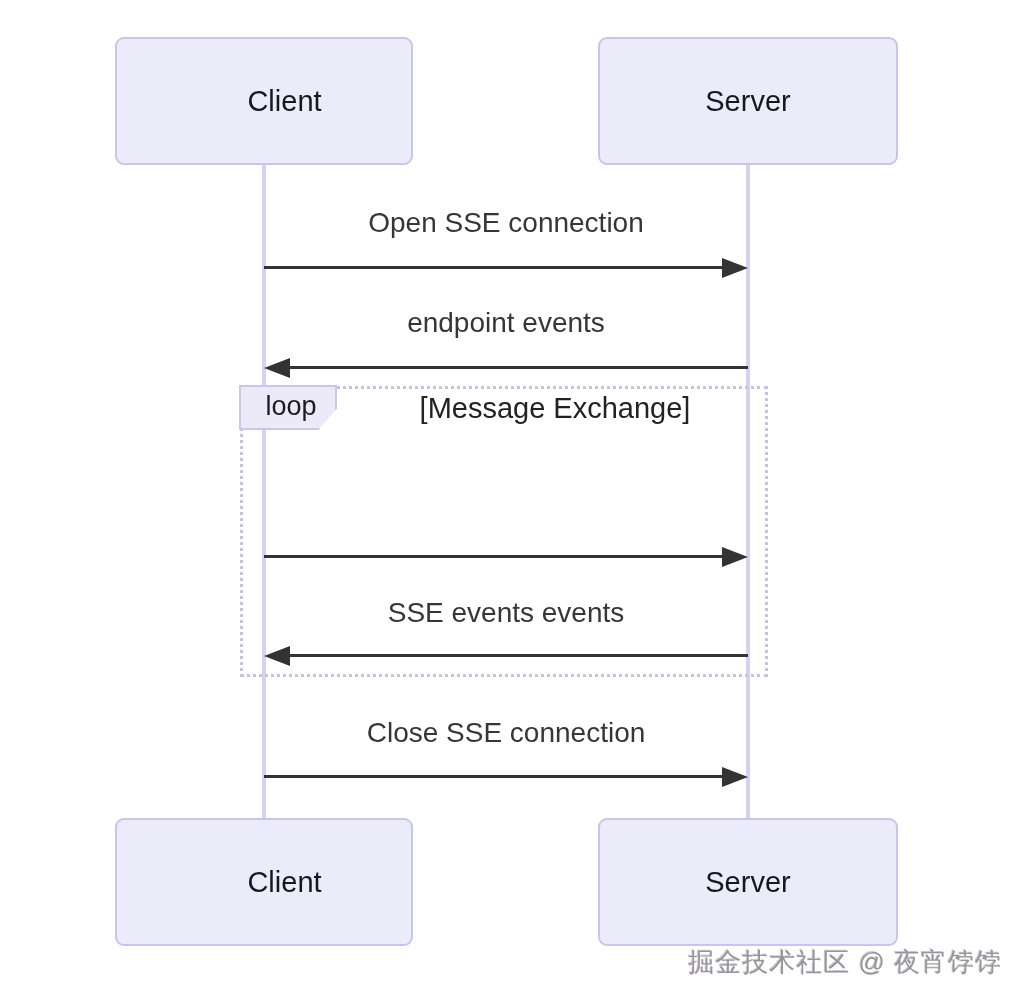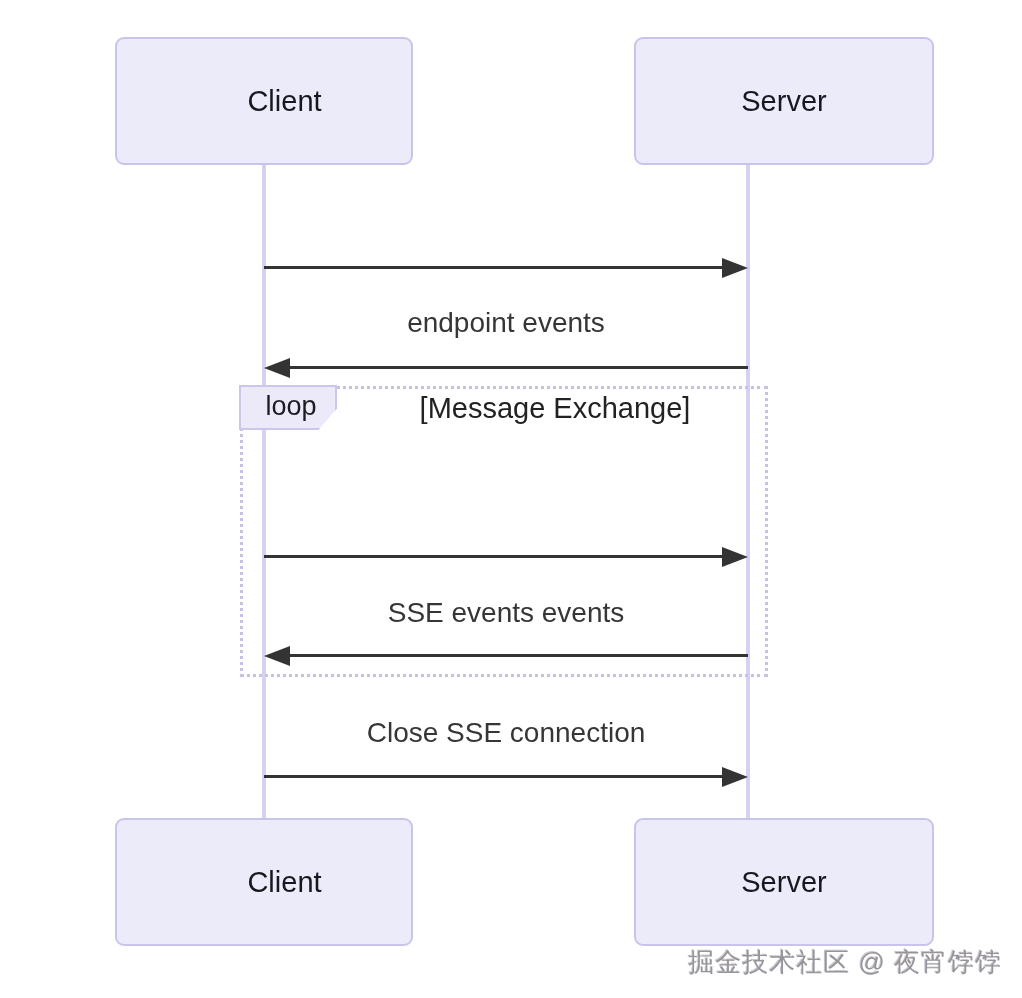--- a/index.html
+++ b/index.html
@@ -17,21 +17,21 @@
     position:absolute;
     height:128px;
     background:#ECEBFA;
     border:2px solid #C9C5EA;
     border-radius:9px;
     display:flex; align-items:center; justify-content:center;
     font-size:29px; color:#17171e;
     z-index:3;
   }
   .actor.client { left:115px; width:298px;padding-left:41px; }
-  .actor.server { left:598px; width:300px;margin-left:36px; }
+  .actor.server { left:598px; width:300px; }
   .actor.top    { top:37px; }
   .actor.bottom { top:818px; }
 
   
   .lifeline {
     position:absolute;
     top:165px; height:653px; width:4px;
     background:#D5D1F0;
     z-index:1;
   }
@@ -115,20 +115,21 @@
   <div class="lifeline client-line"></div>
   <div class="lifeline server-line"></div>
 
   <div class="actor client top">
     <span>Client</span>
   </div>
   <div class="actor server top">
     <span>Server</span>
   </div>
 
+  <div class="msg" style="top:207px">Open SSE connection</div>
   <div class="line" style="left:264px; top:266px; width:458px"></div>
   <div class="head-r" style="left:722px; top:258px"></div>
 
   <div class="msg" style="top:307px">endpoint events</div>
   <div class="head-l" style="left:264px; top:358px"></div>
   <div class="line" style="left:290px; top:366px; width:458px"></div>
 
   <div class="loop-box"></div>
   <div class="loop-tag">
     <span>loop</span>

